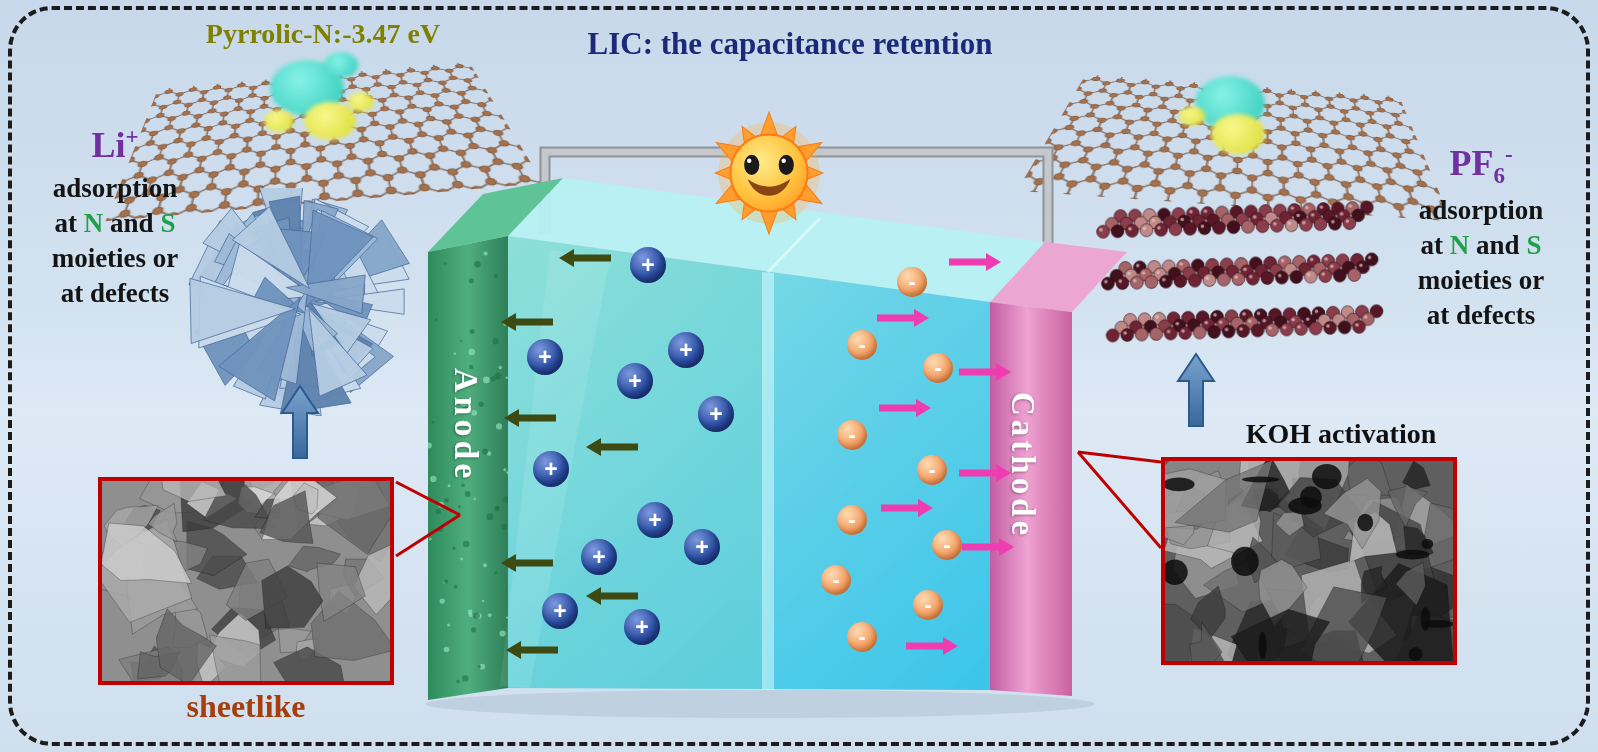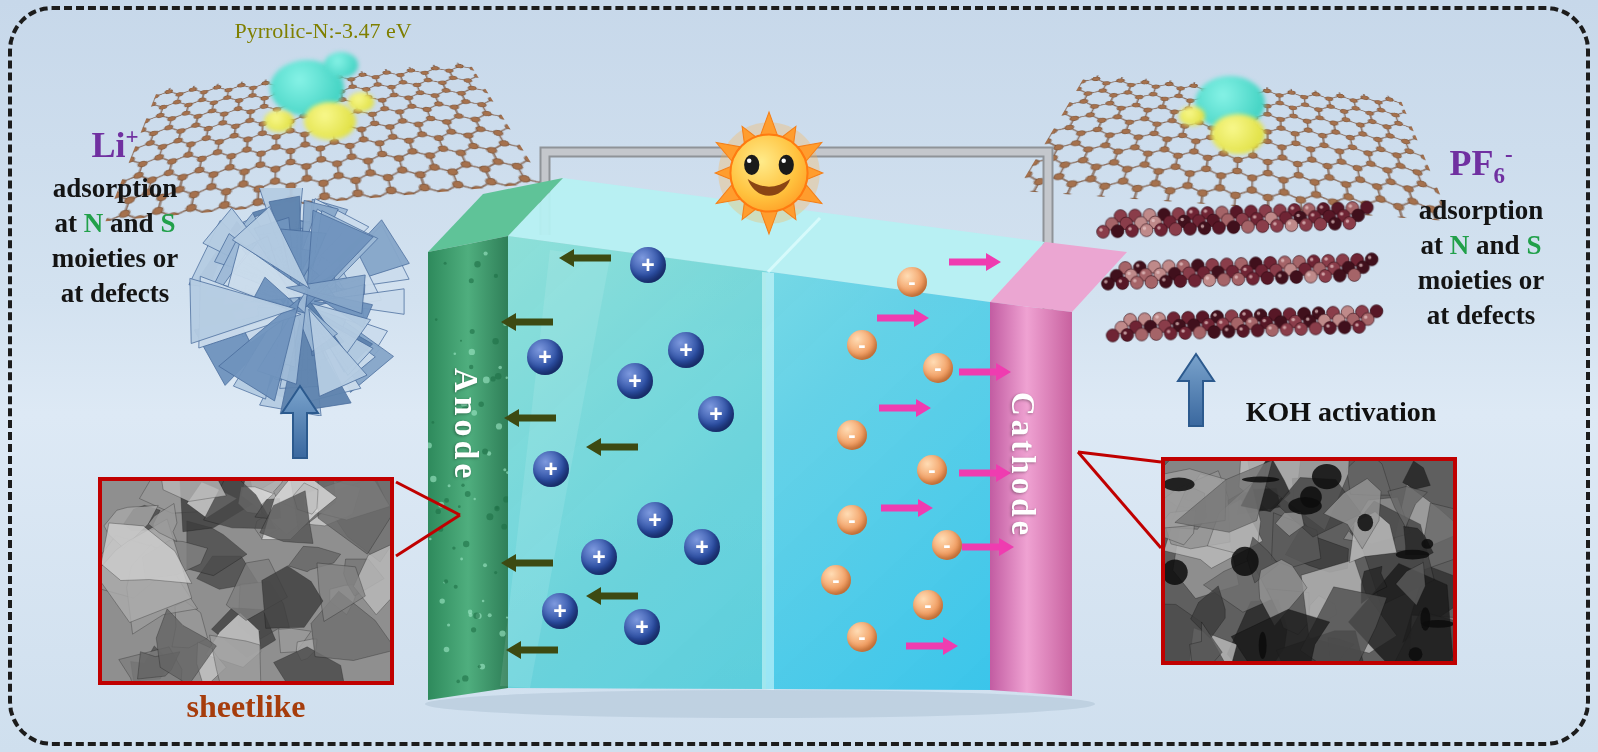--- a/index.html
+++ b/index.html
@@ -3,21 +3,21 @@
 <meta charset="utf-8">
 <style>
 *{margin:0;padding:0;box-sizing:border-box}
 body{font-family:"Liberation Serif",serif;background:#e8eef6}
 .canvas{position:relative;width:1598px;height:752px;overflow:hidden;
   background:linear-gradient(180deg,#c7d8ea 0%,#d3e2f0 40%,#dde9f5 55%,#cfdfee 100%)}
 .frame{position:absolute;left:8px;top:6px;right:8px;bottom:6px;border:4px dashed #1c1c1c;border-radius:44px;z-index:1}
 .txt{position:absolute;z-index:20;text-align:center}
 .title{left:500px;top:24px;width:580px;color:#1b2a78;font-weight:bold;font-size:31px;line-height:1.28}
 .retention{color:#8a8c00}
-.mol-label{font-weight:normal;font-size:22px;color:#7f7f00}
+.mol-label{font-weight:bold;font-size:28px;color:#7f7f00}
 .ion-block{line-height:1.3;font-weight:bold;font-size:27px;color:#141414}
 .ion-symbol{font-size:36px;color:#7030a0;margin-bottom:2px}
 .ion-symbol sup,.ion-symbol sub{font-size:23px}
 .green{color:#21a04a}
 .process{font-weight:bold;font-size:28px;color:#101010}
 .caption{font-weight:bold;font-size:32px;color:#a63d0c}
 .molecule{position:absolute;z-index:2}
 .molecule svg{position:absolute;left:0;top:0;width:100%;height:100%;
   transform:rotate(-5deg) perspective(500px) rotateX(54deg) scale(1.25)}
 #mol-right svg{transform:rotate(4deg) perspective(500px) rotateX(54deg) scale(1.25)}
@@ -38,20 +38,21 @@
 .anion{background:radial-gradient(circle at 35% 30%,#ffdcb4,#f2a065 55%,#cd7236);font-size:22px;
   box-shadow:inset -2px -3px 5px rgba(120,50,0,.35)}
 </style>
 </head>
 <body>
 
 <div class="canvas">
   <div class="frame"></div>
 
   <div class="txt title">
+    <div>LIC: the capacitance retention</div>
   </div>
 
   <div class="txt mol-label" style="left:178px;top:18px;width:290px">Pyrrolic-N:-3.47 eV</div>
 
   <div class="molecule" id="mol-left" style="left:172px;top:44px;width:292px;height:168px">
     <div class="blob" style="left:98px;top:16px;width:74px;height:56px;background:radial-gradient(circle at 40% 35%,#86f2e6,#2ec9b8)"></div>
     <div class="blob" style="left:152px;top:8px;width:34px;height:26px;background:radial-gradient(circle at 40% 35%,#86f2e6,#2ec9b8)"></div>
     <div class="blob" style="left:132px;top:58px;width:52px;height:38px;background:radial-gradient(circle at 40% 35%,#f8f88c,#d9d92e)"></div>
     <div class="blob" style="left:92px;top:66px;width:30px;height:22px;background:radial-gradient(circle at 40% 35%,#f8f88c,#d9d92e)"></div>
     <div class="blob" style="left:176px;top:48px;width:26px;height:20px;background:radial-gradient(circle at 40% 35%,#f8f88c,#d9d92e)"></div>
@@ -2028,21 +2029,21 @@
     <ellipse cx="48" cy="54" rx="7.5" ry="10" fill="#1a1a1a"></ellipse>
     <ellipse cx="82" cy="54" rx="7.5" ry="10" fill="#1a1a1a"></ellipse>
     <circle cx="45.5" cy="50" r="2.2" fill="#ffffff"></circle>
     <circle cx="79.5" cy="50" r="2.2" fill="#ffffff"></circle>
     <path d="M44,68 C52,90 78,90 86,68 C72,78 58,78 44,68 Z" fill="#8a4514"></path>
   </svg>
 
   <div class="electrode-label" style="left:447px;top:368px;font-size:34px">Anode</div>
   <div class="electrode-label" style="left:1004px;top:392px;font-size:33px">Cathode</div>
 
-  <div class="txt process" style="left:1230px;top:396px;width:222px">KOH activation</div>
+  <div class="txt process" style="left:1230px;top:418px;width:222px">KOH activation</div>
 
   <div class="txt caption" style="left:98px;top:688px;width:296px">sheetlike</div>
 <div class="ion cation" style="left: 630px; top: 247px; width: 36px; height: 36px;">+</div>
     <div class="ion cation" style="left: 527px; top: 339px; width: 36px; height: 36px;">+</div>
     <div class="ion cation" style="left: 668px; top: 332px; width: 36px; height: 36px;">+</div>
     <div class="ion cation" style="left: 617px; top: 363px; width: 36px; height: 36px;">+</div>
     <div class="ion cation" style="left: 698px; top: 396px; width: 36px; height: 36px;">+</div>
     <div class="ion cation" style="left: 533px; top: 451px; width: 36px; height: 36px;">+</div>
     <div class="ion cation" style="left: 637px; top: 502px; width: 36px; height: 36px;">+</div>
     <div class="ion cation" style="left: 684px; top: 529px; width: 36px; height: 36px;">+</div>

